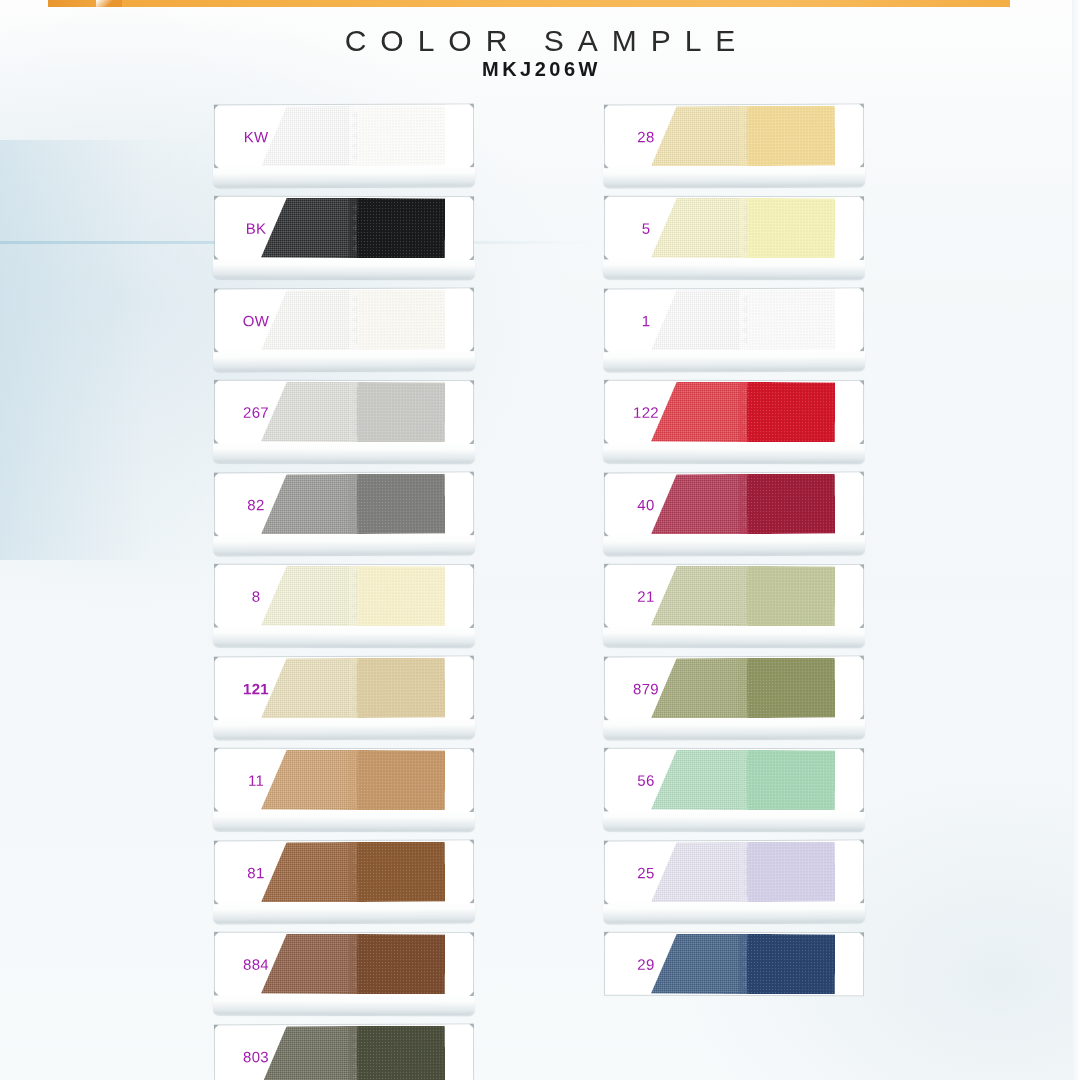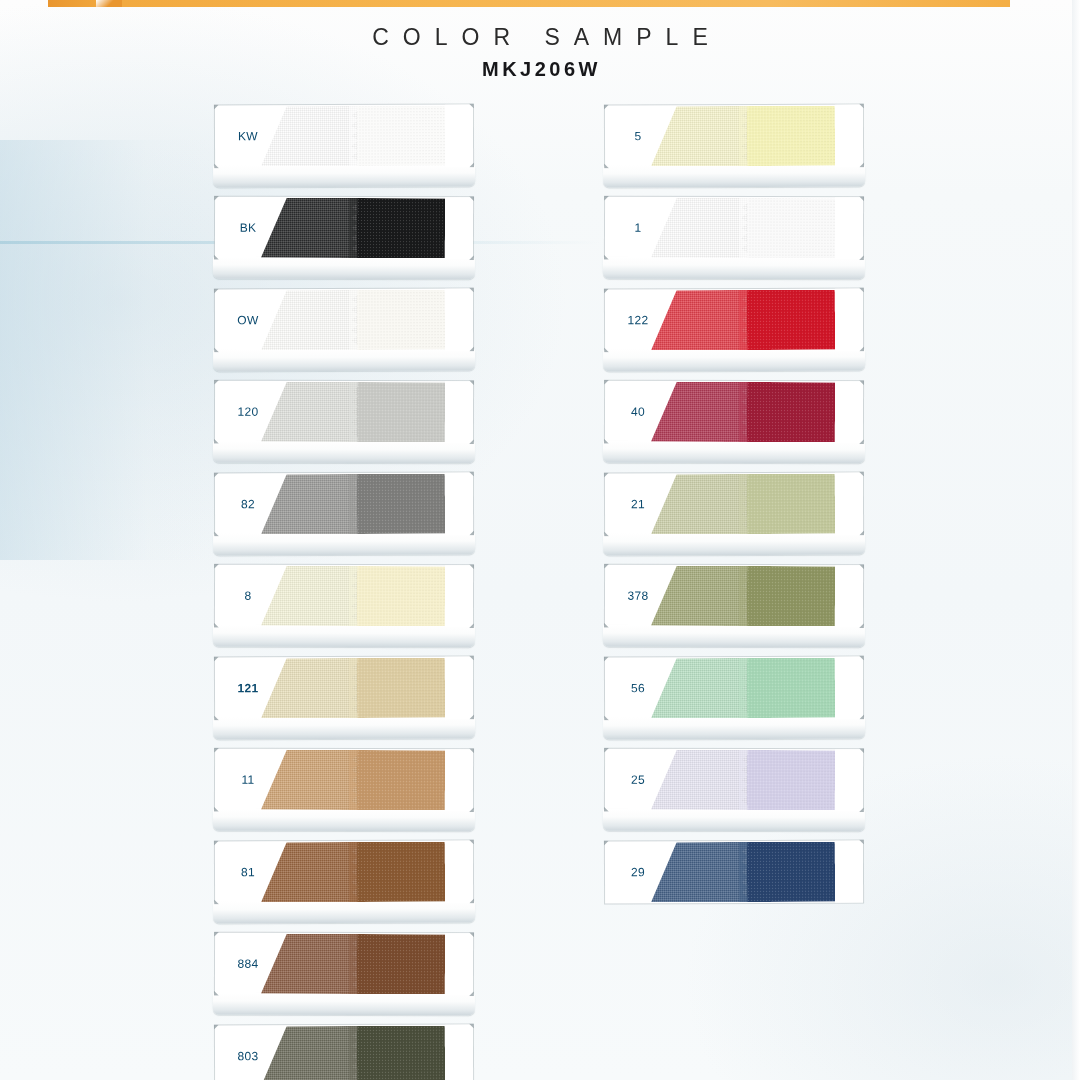--- a/index.html
+++ b/index.html
@@ -59,21 +59,21 @@
     width: 8px; height: 1080px;
     background: linear-gradient(90deg, rgba(240,243,245,1) 0%, #ffffff 100%);
   }
 
   
   #title {
     position: absolute;
     left: 0; top: 24px;
     width: 1080px;
     text-align: center;
-    font-size: 23px;
+    font-size: 30px;
     letter-spacing: 14px;
     color: #2b2b2b;
     font-weight: 400;
     text-indent: 14px;
   }
   #subtitle {
     position: absolute;
     left: 0; top: 58px;
     width: 1080px;
     text-align: center;
@@ -108,27 +108,27 @@
     top: 60px;
     width: 262px;
     height: 22px;
     background: linear-gradient(180deg, #ffffff 0%, #fbfcfc 38%, #e3e9ec 78%, #cfd8dd 100%);
     border-radius: 2px 3px 6px 6px;
     box-shadow: 0 1px 1px rgba(150,162,168,0.35);
   }
 
   .label {
     position: absolute;
-    left: 8px; top: 0;
+    left: 16px; top: 0;
     width: 50px; height: 62px;
     display: flex;
     align-items: center;
     justify-content: center;
-    font-size: 12px;
-    color: #0c4a6e;
+    font-size: 15px;
+    color: #a21caf;
     z-index: 3;
     letter-spacing: 0.3px;
   }
   .label.bold { font-weight: 700; }
 
   
   .swatch {
     position: absolute;
     left: 46px;
     top: 1px;
@@ -251,21 +251,21 @@
         <div class="tick br"></div>
       </div>
       <div class="card">
         <div class="shelf"></div>
         <div class="swatch">
           <div class="half l" style="background: rgb(223, 224, 220);"></div>
           <div class="half r" style="background: rgb(201, 202, 198);"></div>
           <div class="seam" style="background: rgb(223, 224, 220); clip-path: polygon(0px 0px, 100% 0px, 100% 8%, 30% 16%, 100% 24%, 25% 33%, 100% 41%, 30% 50%, 100% 58%, 25% 67%, 100% 75%, 30% 84%, 100% 92%, 100% 100%, 0px 100%);"></div>
         </div>
         <div class="tail"></div>
-        <div class="label">120</div>
+        <div class="label">267</div>
         <div class="tick tl"></div>
         <div class="tick tr"></div>
         <div class="tick bl"></div>
         <div class="tick br"></div>
       </div>
       <div class="card">
         <div class="shelf"></div>
         <div class="swatch">
           <div class="half l" style="background: rgb(155, 155, 153);"></div>
           <div class="half r" style="background: rgb(126, 126, 124);"></div>
@@ -357,20 +357,34 @@
         <div class="tail"></div>
         <div class="label">803</div>
         <div class="tick tl"></div>
         <div class="tick tr"></div>
       </div>
     </div>
   <div class="column" id="col-right">
       <div class="card">
         <div class="shelf"></div>
         <div class="swatch">
+          <div class="half l" style="background: rgb(242, 228, 180);"></div>
+          <div class="half r" style="background: rgb(241, 217, 152);"></div>
+          <div class="seam" style="background: rgb(242, 228, 180); clip-path: polygon(0px 0px, 100% 0px, 100% 8%, 30% 16%, 100% 24%, 25% 33%, 100% 41%, 30% 50%, 100% 58%, 25% 67%, 100% 75%, 30% 84%, 100% 92%, 100% 100%, 0px 100%);"></div>
+        </div>
+        <div class="tail"></div>
+        <div class="label">28</div>
+        <div class="tick tl"></div>
+        <div class="tick tr"></div>
+        <div class="tick bl"></div>
+        <div class="tick br"></div>
+      </div>
+      <div class="card">
+        <div class="shelf"></div>
+        <div class="swatch">
           <div class="half l" style="background: rgb(246, 244, 205);"></div>
           <div class="half r" style="background: rgb(244, 242, 185);"></div>
           <div class="seam" style="background: rgb(246, 244, 205); clip-path: polygon(0px 0px, 100% 0px, 100% 8%, 30% 16%, 100% 24%, 25% 33%, 100% 41%, 30% 50%, 100% 58%, 25% 67%, 100% 75%, 30% 84%, 100% 92%, 100% 100%, 0px 100%);"></div>
         </div>
         <div class="tail"></div>
         <div class="label">5</div>
         <div class="tick tl"></div>
         <div class="tick tr"></div>
         <div class="tick bl"></div>
         <div class="tick br"></div>
@@ -432,21 +446,21 @@
         <div class="tick br"></div>
       </div>
       <div class="card">
         <div class="shelf"></div>
         <div class="swatch">
           <div class="half l" style="background: rgb(165, 171, 125);"></div>
           <div class="half r" style="background: rgb(142, 149, 98);"></div>
           <div class="seam" style="background: rgb(165, 171, 125); clip-path: polygon(0px 0px, 100% 0px, 100% 8%, 30% 16%, 100% 24%, 25% 33%, 100% 41%, 30% 50%, 100% 58%, 25% 67%, 100% 75%, 30% 84%, 100% 92%, 100% 100%, 0px 100%);"></div>
         </div>
         <div class="tail"></div>
-        <div class="label">378</div>
+        <div class="label">879</div>
         <div class="tick tl"></div>
         <div class="tick tr"></div>
         <div class="tick bl"></div>
         <div class="tick br"></div>
       </div>
       <div class="card">
         <div class="shelf"></div>
         <div class="swatch">
           <div class="half l" style="background: rgb(185, 224, 197);"></div>
           <div class="half r" style="background: rgb(166, 215, 182);"></div>

